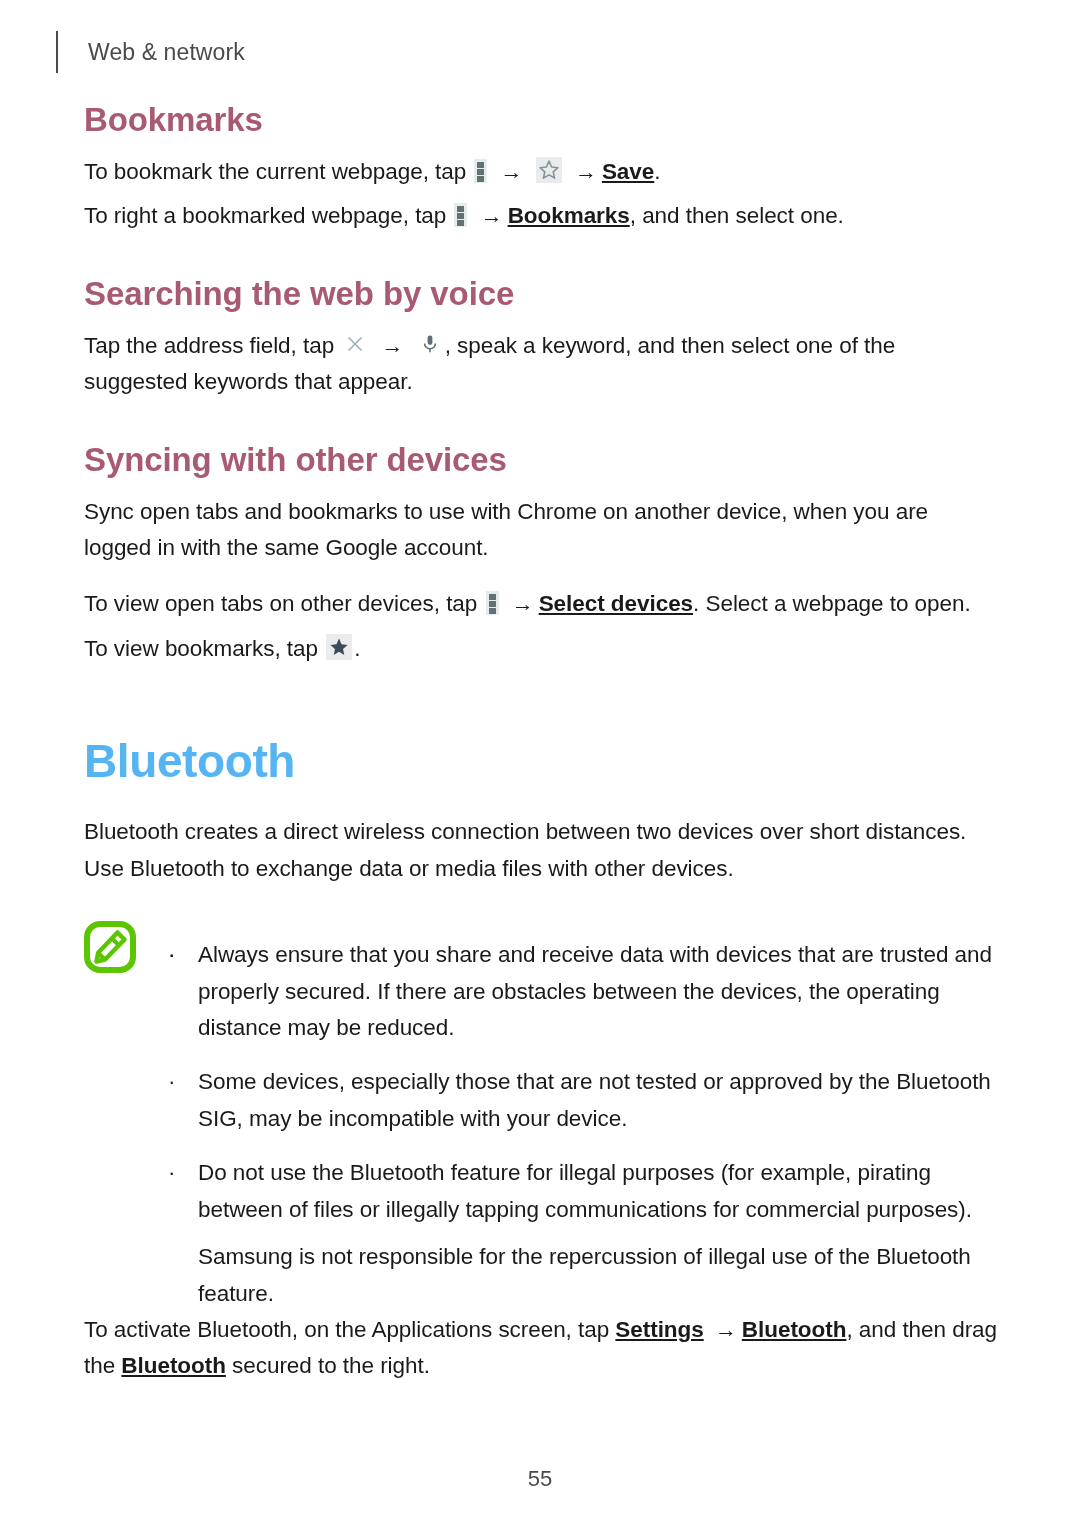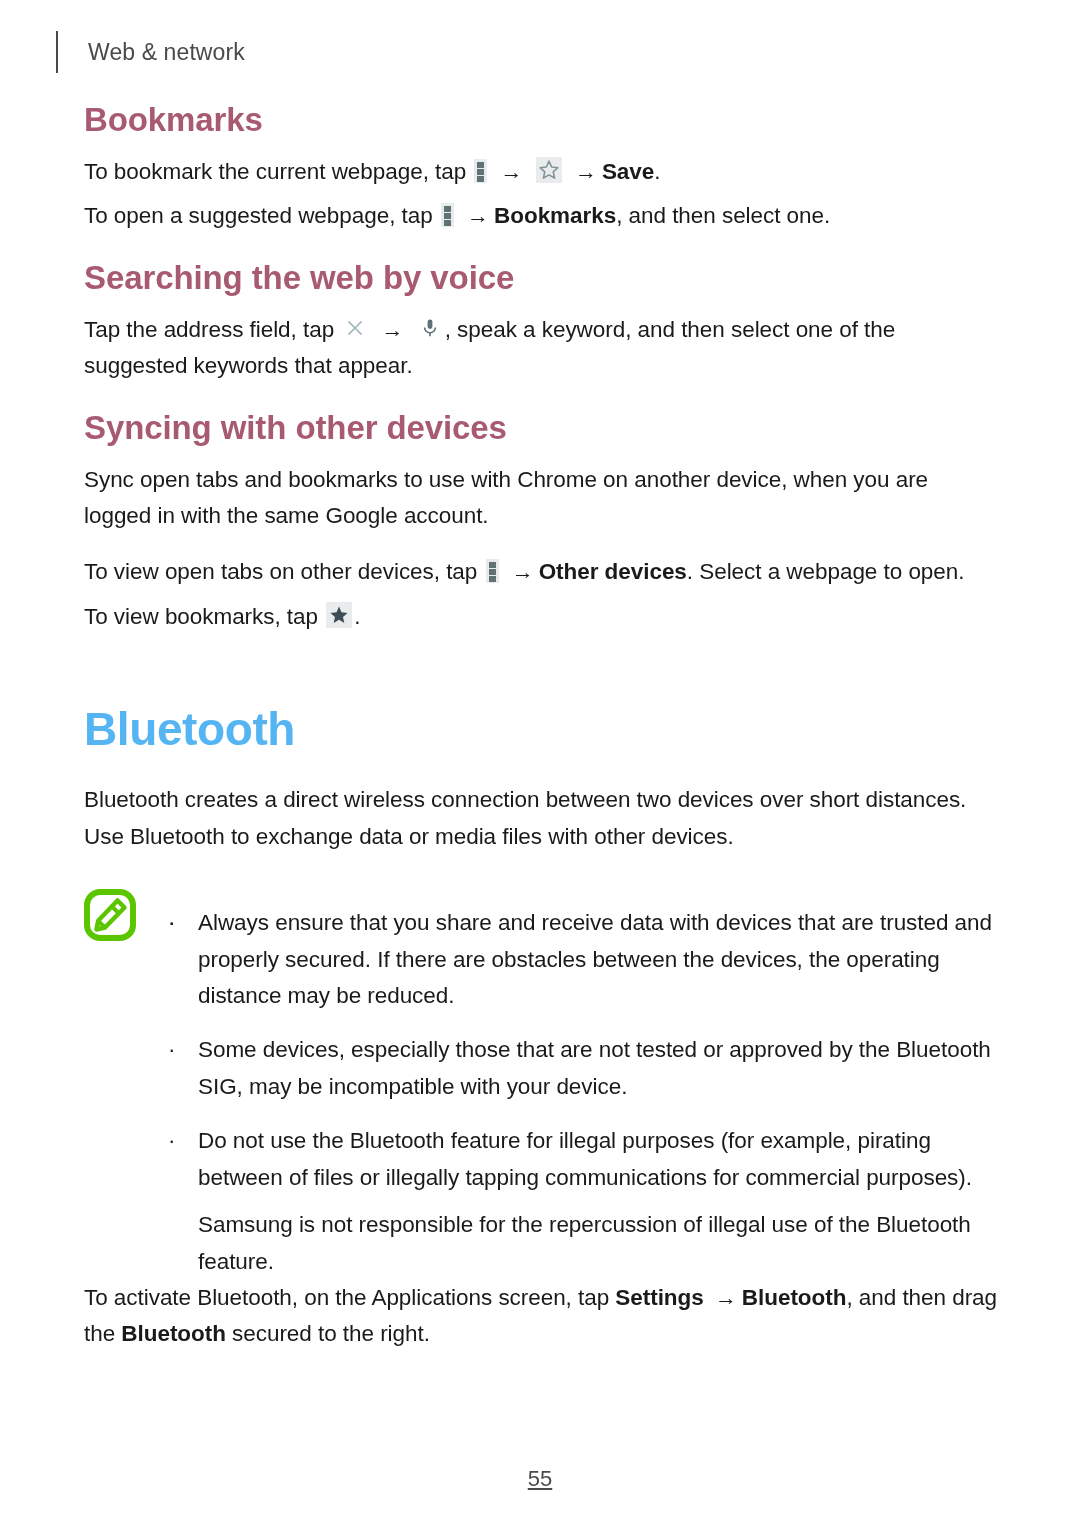--- a/index.html
+++ b/index.html
@@ -53,40 +53,40 @@
   }
 
   h2.section-heading {
     font-size: 33px;
     font-weight: bold;
     color: #a85a70;
     margin: 0 0 14px 0;
     line-height: 1.18;
     letter-spacing: -0.1px;
   }
-  h2.section-heading.gap-top { margin-top: 24px; }
+  h2.section-heading.gap-top { margin-top: 40px; }
 
   h1.chapter-heading {
     font-size: 46px;
     font-weight: bold;
     color: #55b4f2;
     margin: 0 0 26px 0;
     line-height: 1.15;
     letter-spacing: -0.4px;
   }
 
   p.para {
     font-size: 22.5px;
     line-height: 1.62;
     margin: 0 0 8px 0;
     color: #1a1a1a;
     letter-spacing: -0.05px;
   }
   p.para.spaced { margin-bottom: 20px; }
-  b { font-weight: bold; }
+  b { font-weight: bold; text-decoration: underline; }
 
   
   .ico {
     display: inline-block;
     vertical-align: -4px;
     background: #eceeee;
     position: relative;
   }
   .ico.menu {
     width: 13px;
@@ -169,21 +169,20 @@
 
   
   .page-number {
     position: absolute;
     left: 0;
     right: 0;
     top: 1466px;
     text-align: center;
     font-size: 22px;
     color: #4a4a4a;
-    text-decoration: underline;
   }
 </style>
 </head>
 <body>
 
 <div class="page">
 
   <div class="running-header">
     <div class="header-rule"></div>
     <div class="header-title">Web &amp; network</div>
@@ -199,21 +198,21 @@
       <span class="arrow">→</span>
       <span class="ico box">
         <svg width="22" height="22" viewBox="0 0 22 22" aria-hidden="true">
           <path d="M11 2.2 L13.6 8.0 L19.9 8.7 L15.2 12.9 L16.6 19.1 L11 15.9 L5.4 19.1 L6.8 12.9 L2.1 8.7 L8.4 8.0 Z" fill="none" stroke="#7f9597" stroke-width="1.6" stroke-linejoin="round"></path>
         </svg>
       </span>
       <span class="arrow">→</span><b>Save</b><span>.</span>
     </p>
 
     <p class="para spaced">
-      <span>To open a suggested webpage, tap</span>
+      <span>To right a bookmarked webpage, tap</span>
       <span class="ico menu"><i></i><i></i><i></i></span>
       <span class="arrow">→</span><b>Bookmarks</b><span>, and then select one.</span>
     </p>
 
     <h2 class="section-heading gap-top">Searching the web by voice</h2>
 
     <p class="para spaced">
       <span>Tap the address field, tap</span>
       <span class="ico plainbox">
         <svg width="22" height="22" viewBox="0 0 22 22" aria-hidden="true">
@@ -230,21 +229,21 @@
       </span><span>, speak a keyword, and then select one of the suggested keywords that appear.</span>
     </p>
 
     <h2 class="section-heading gap-top">Syncing with other devices</h2>
 
     <p class="para spaced">Sync open tabs and bookmarks to use with Chrome on another device, when you are logged in with the same Google account.</p>
 
     <p class="para">
       <span>To view open tabs on other devices, tap</span>
       <span class="ico menu"><i></i><i></i><i></i></span>
-      <span class="arrow">→</span><b>Other devices</b><span>. Select a webpage to open.</span>
+      <span class="arrow">→</span><b>Select devices</b><span>. Select a webpage to open.</span>
     </p>
 
     <p class="para">
       <span>To view bookmarks, tap</span>
       <span class="ico box">
         <svg width="22" height="22" viewBox="0 0 22 22" aria-hidden="true">
           <path d="M11 2.6 L13.5 8.2 L19.6 8.9 L15.0 12.9 L16.3 18.9 L11 15.8 L5.7 18.9 L7.0 12.9 L2.4 8.9 L8.5 8.2 Z" fill="#3e4c58"></path>
         </svg>
       </span><span>.</span>
     </p>

